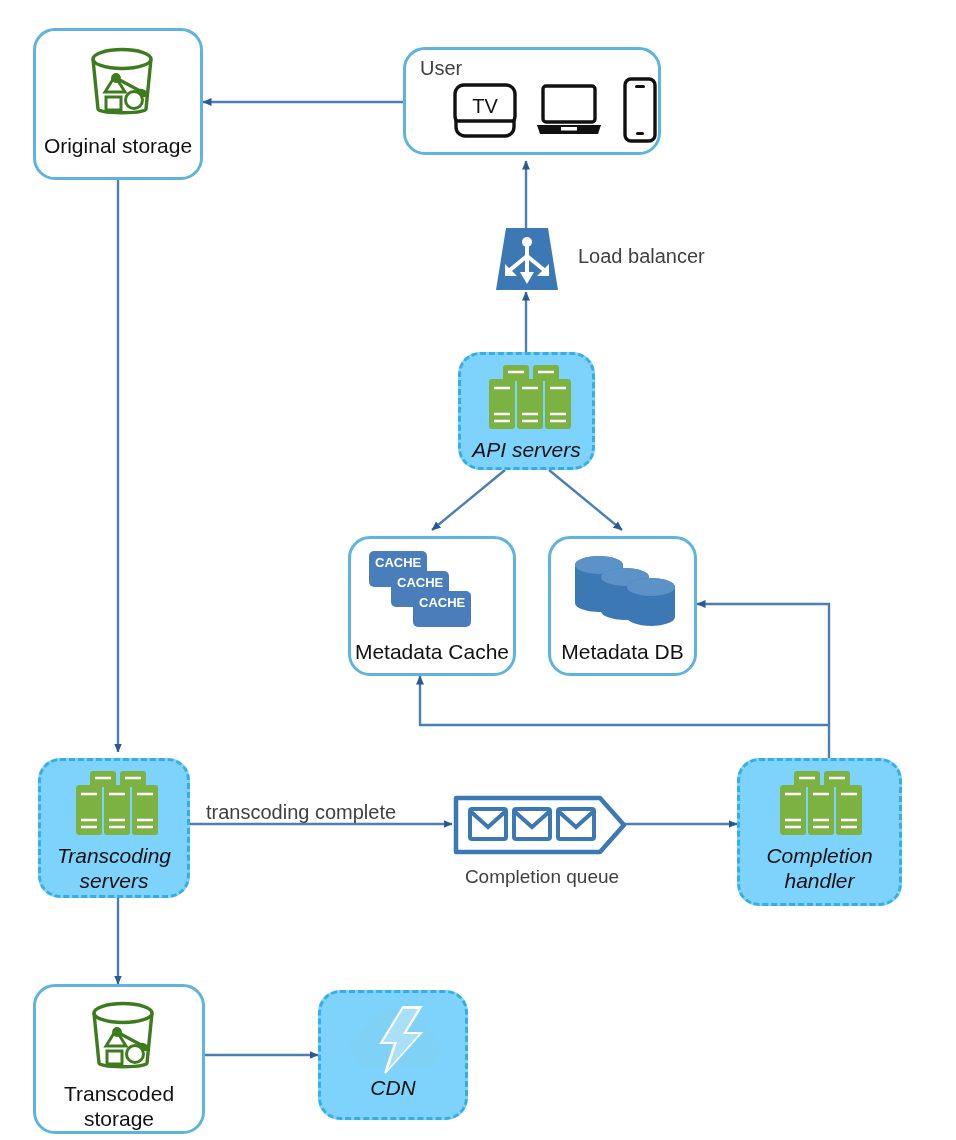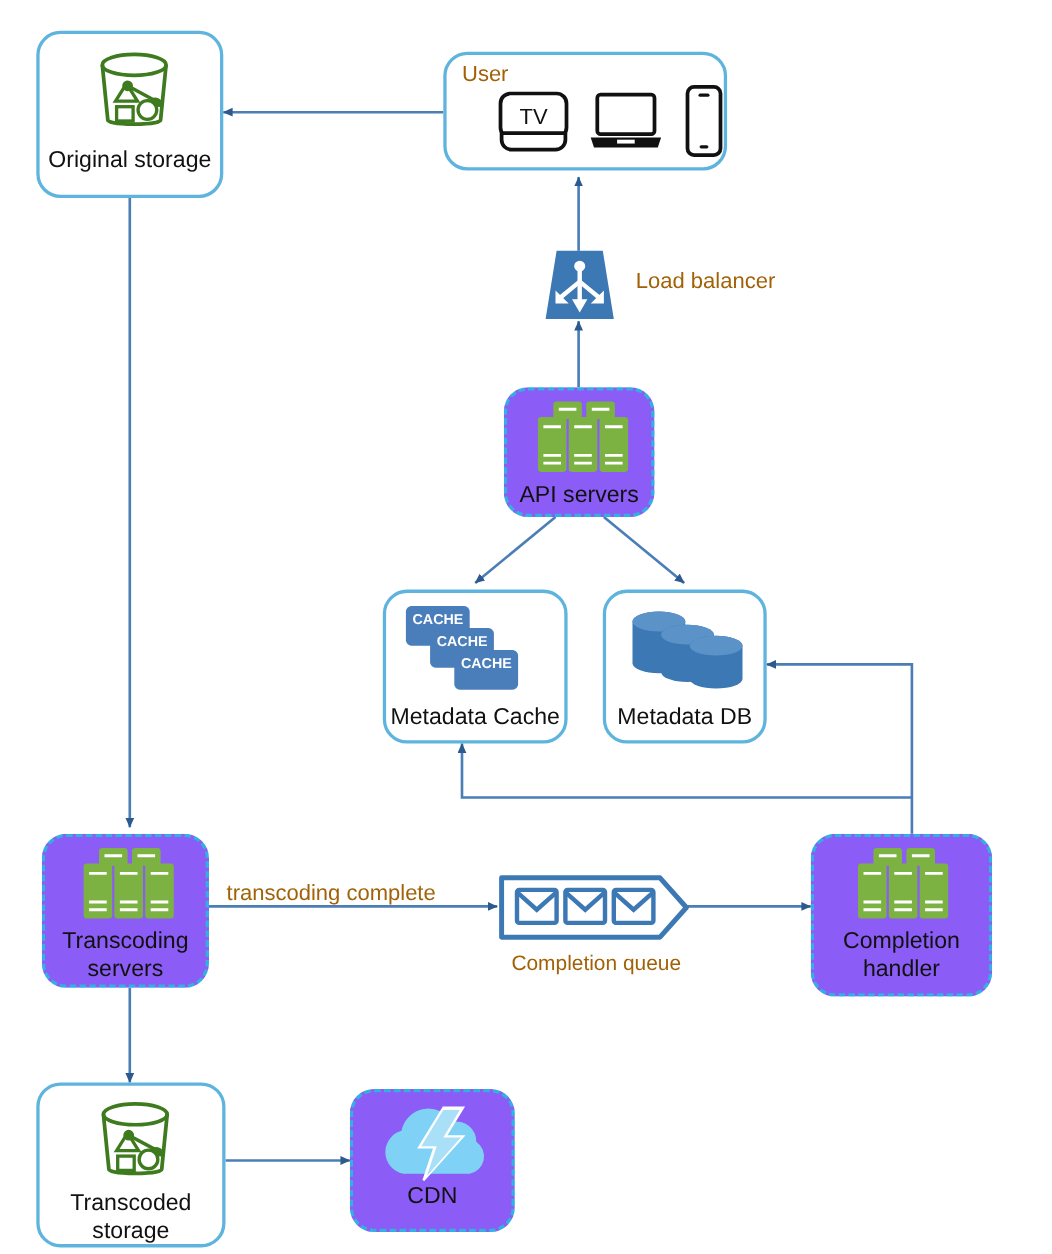--- a/index.html
+++ b/index.html
@@ -1,22 +1,22 @@
 <!DOCTYPE html>
 <html><head>
 <meta charset="utf-8">
 <style>
   html,body{margin:0;padding:0;background:#ffffff;}
   body{font-family:"Liberation Sans","DejaVu Sans",sans-serif;}
   #canvas{position:relative;width:956px;height:1140px;overflow:hidden;background:#fff;}
   .node{position:absolute;box-sizing:border-box;}
   .solid-box{border:3px solid #5FB4DE;border-radius:22px;background:#ffffff;}
-  .dashed-box{border:3px dashed #35AEE2;border-radius:22px;background:#8b5cf6;}
+  .dashed-box{border:3px dashed #35AEE2;border-radius:22px;background:#7dd3fc;font-style:italic;}
   .lbl{position:absolute;left:0;right:0;text-align:center;color:#111;font-size:21px;line-height:25px;white-space:pre-line;}
-  .lbl-free{position:absolute;color:#a16207;font-size:20px;line-height:25px;white-space:pre-line;}
+  .lbl-free{position:absolute;color:#404040;font-size:20px;line-height:25px;white-space:pre-line;}
   svg{position:absolute;left:0;top:0;overflow:visible;}
   .ico{position:absolute;}
 </style>
 </head>
 <body>
 
 <div id="canvas">
 
   <svg width="956" height="1140">
     <defs>

